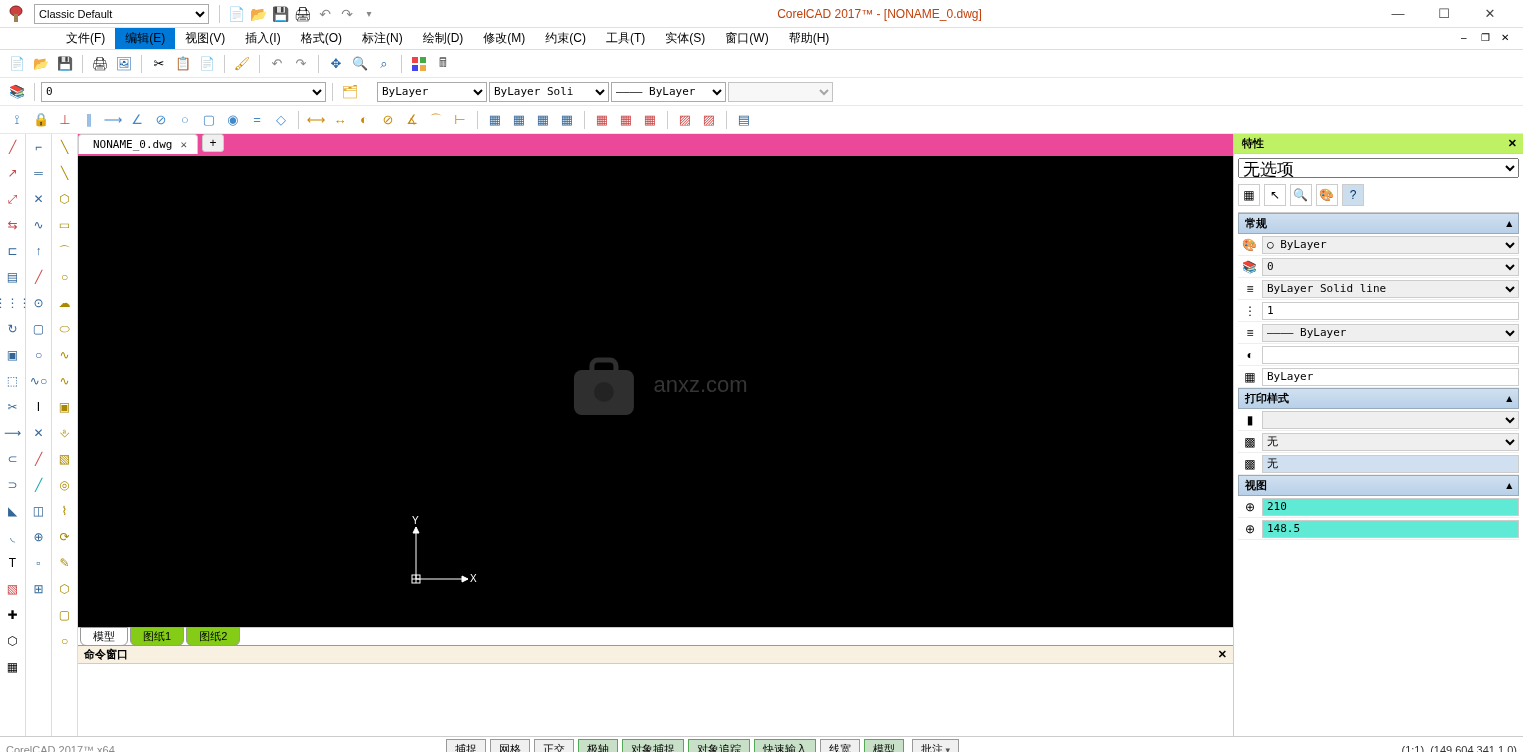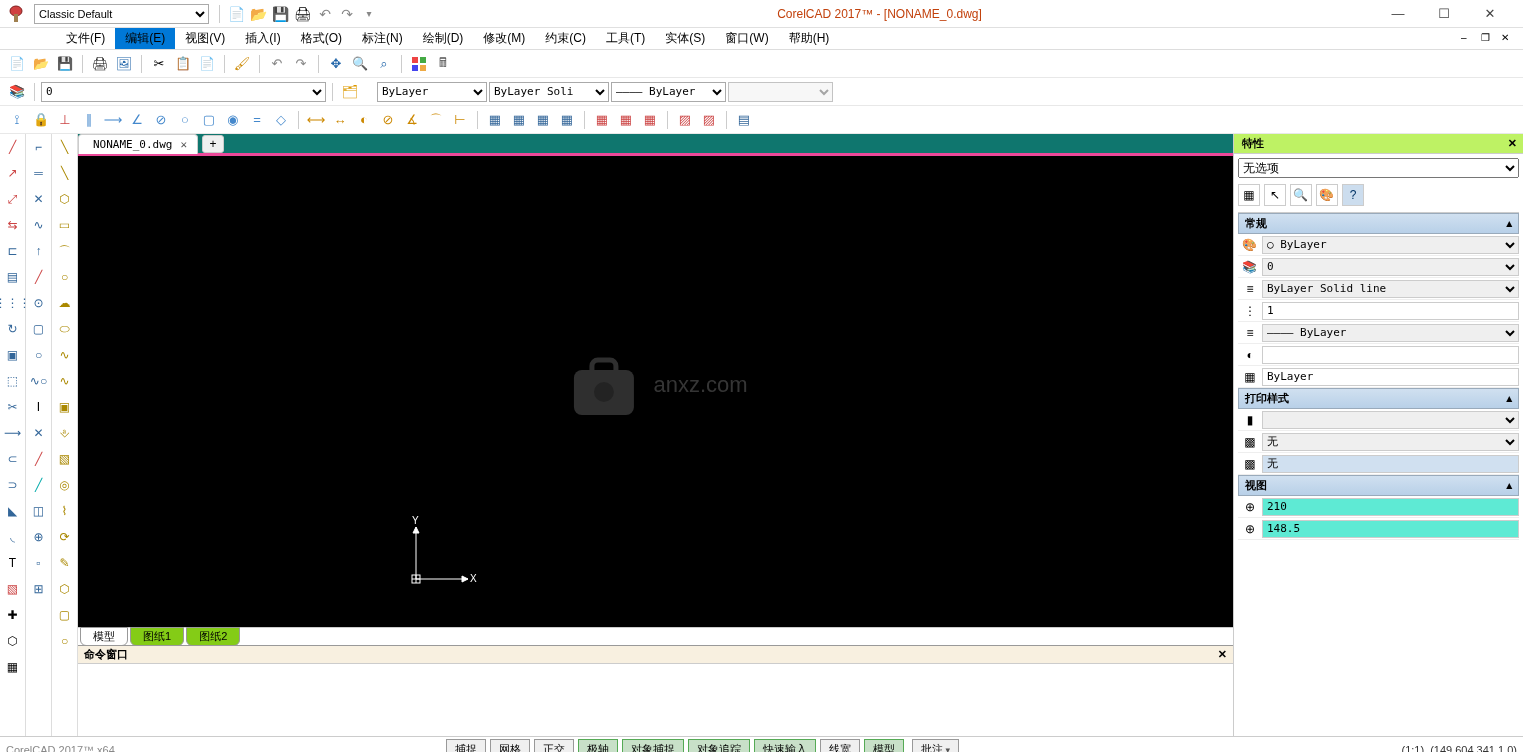--- a/index.html
+++ b/index.html
@@ -27,21 +27,21 @@
   .tbtn { width: 22px; height: 22px; display: flex; align-items: center; justify-content: center; cursor: pointer; font-size: 13px; border-radius: 2px; }
   .tsep { width: 1px; height: 18px; background: #ccc; margin: 0 4px; }
   .tb-combo { height: 20px; font-size: 11px; border: 1px solid #aaa; background: #fff; font-family: monospace; }
   
   
   .workarea { display: flex; height: 602px; }
   .vtoolbar { width: 26px; background: #fff; border-right: 1px solid #ddd; display: flex; flex-direction: column; align-items: center; padding-top: 2px; gap: 4px; }
   .vtoolbar .vbtn { width: 22px; height: 22px; display: flex; align-items: center; justify-content: center; cursor: pointer; font-size: 12px; }
   
   .center-col { flex: 1; display: flex; flex-direction: column; }
-  .doc-tabs { height: 22px; background: #0f766e; display: flex; align-items: center; border-bottom: 3px solid #ec4899; }
+  .doc-tabs { height: 22px; background: #ec4899; display: flex; border-bottom: 1px solid #ec4899; }
   .doc-tab { padding: 2px 10px 2px 14px; font-size: 11px; font-family: monospace; background: #fff; border: 1px solid #ccc; border-bottom: none; border-top-left-radius: 4px; border-top-right-radius: 4px; display: flex; align-items: center; gap: 8px; height: 20px; }
   .doc-tab .close-x { font-size: 11px; cursor: pointer; color: #555; }
   .add-tab { width: 22px; height: 18px; border: 1px solid #ccc; background: #f0f0f0; display: flex; align-items: center; justify-content: center; margin-left: 4px; border-radius: 3px; cursor: pointer; }
   
   .canvas-area { flex: 1; background: #000; position: relative; overflow: hidden; }
   .watermark { position: absolute; left: 50%; top: 50%; transform: translate(-50%, -60%); opacity: 0.35; color: #999; font-size: 36px; display: flex; align-items: center; gap: 10px; pointer-events: none; }
   .ucs { position: absolute; left: 330px; bottom: 40px; pointer-events: none; }
   .ucs svg { stroke: #fff; fill: none; }
   
   .sheet-tabs { height: 18px; background: #fff; display: flex; align-items: center; border-top: 1px solid #ccc; }
@@ -52,21 +52,21 @@
   .cmd-window { border-top: 1px solid #999; }
   .cmd-header { height: 18px; background: #f8f0e0; border-bottom: 1px solid #ccc; display: flex; align-items: center; padding-left: 6px; font-size: 11px; font-weight: bold; position: relative; }
   .cmd-header .close-x { position: absolute; right: 6px; cursor: pointer; }
   .cmd-body { height: 72px; background: #fff; }
   
   
   .props-panel { width: 290px; border-left: 1px solid #ccc; background: #fff; display: flex; flex-direction: column; }
   .props-title { height: 20px; background: #bef264; border-bottom: 1px solid #ccc; display: flex; align-items: center; padding-left: 8px; font-size: 11px; font-weight: bold; }
   .props-title .close-x { margin-left: auto; margin-right: 6px; cursor: pointer; }
   .props-select-row { padding: 4px; }
-  .props-select-row select { width: 100%; height: 20px; font-size: 12px; }
+  .props-select-row select { width: 100%; height: 20px; font-size: 17px; }
   .props-buttons { display: flex; gap: 4px; padding: 2px 4px 6px 4px; }
   .props-buttons .pbtn { width: 22px; height: 22px; border: 1px solid #ccc; display: flex; align-items: center; justify-content: center; cursor: pointer; font-size: 12px; background: #fff; }
   .props-scroll { flex: 1; overflow-y: auto; border-top: 1px solid #ccc; margin: 0 4px; }
   .props-section-h { background: linear-gradient(#d0e0f0, #b8d0e8); font-weight: bold; font-size: 11px; padding: 2px 6px; border: 1px solid #9ab; display: flex; justify-content: space-between; align-items: center; }
   .props-row { display: flex; align-items: center; height: 22px; border-bottom: 1px solid #eee; }
   .props-row .picon { width: 24px; display: flex; justify-content: center; }
   .props-row input, .props-row .pval { flex: 1; height: 18px; border: 1px solid #ccc; font-size: 11px; padding-left: 4px; font-family: monospace; background: #fff; }
   .props-row select { flex: 1; height: 18px; border: 1px solid #ccc; font-size: 11px; font-family: monospace; }
   .props-row.highlighted input { background: #5eead4; }
   

